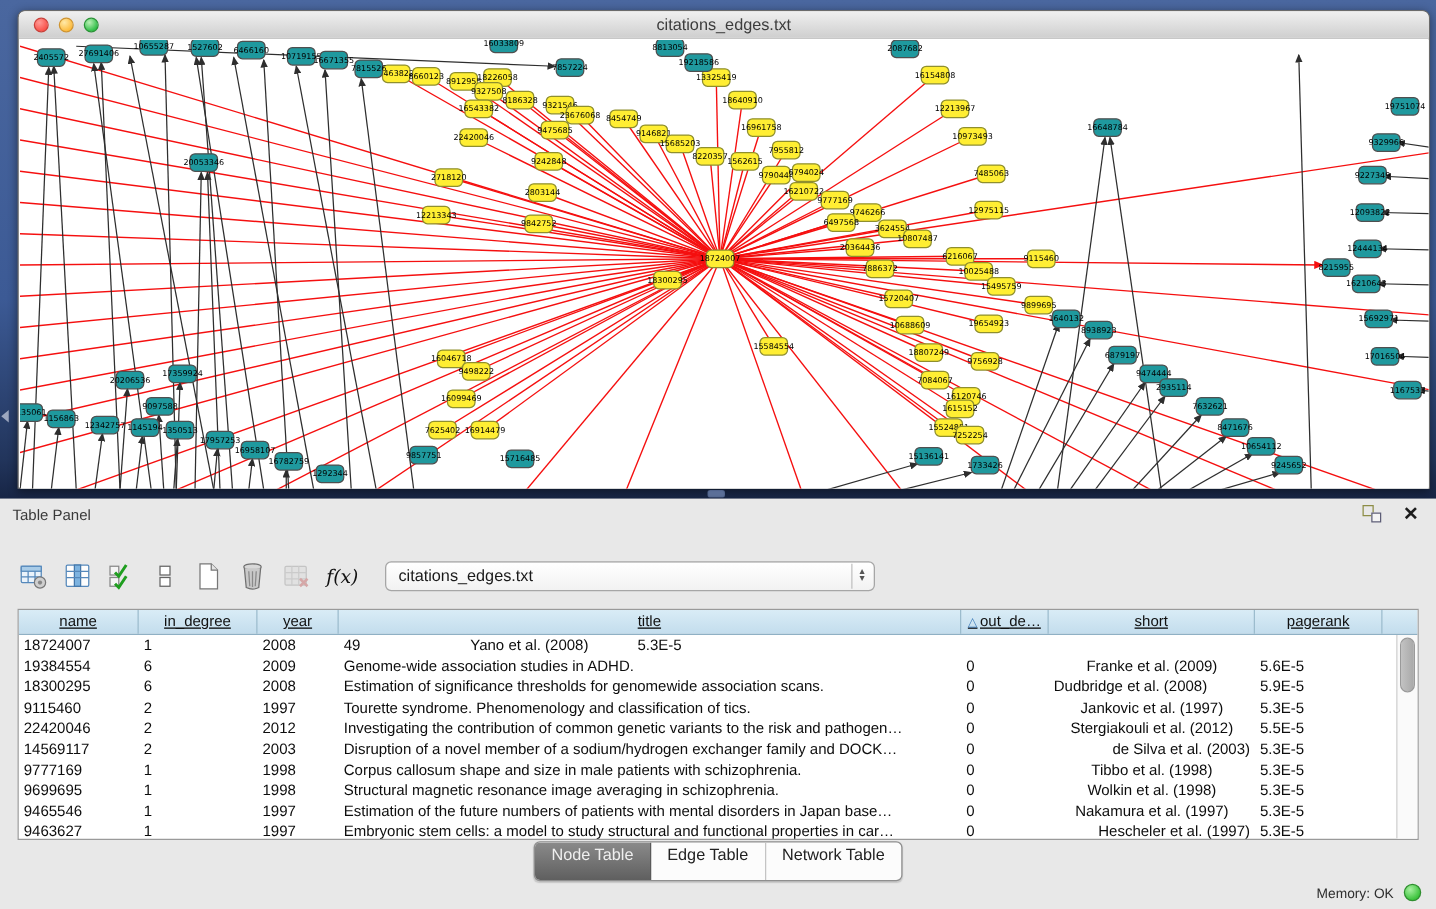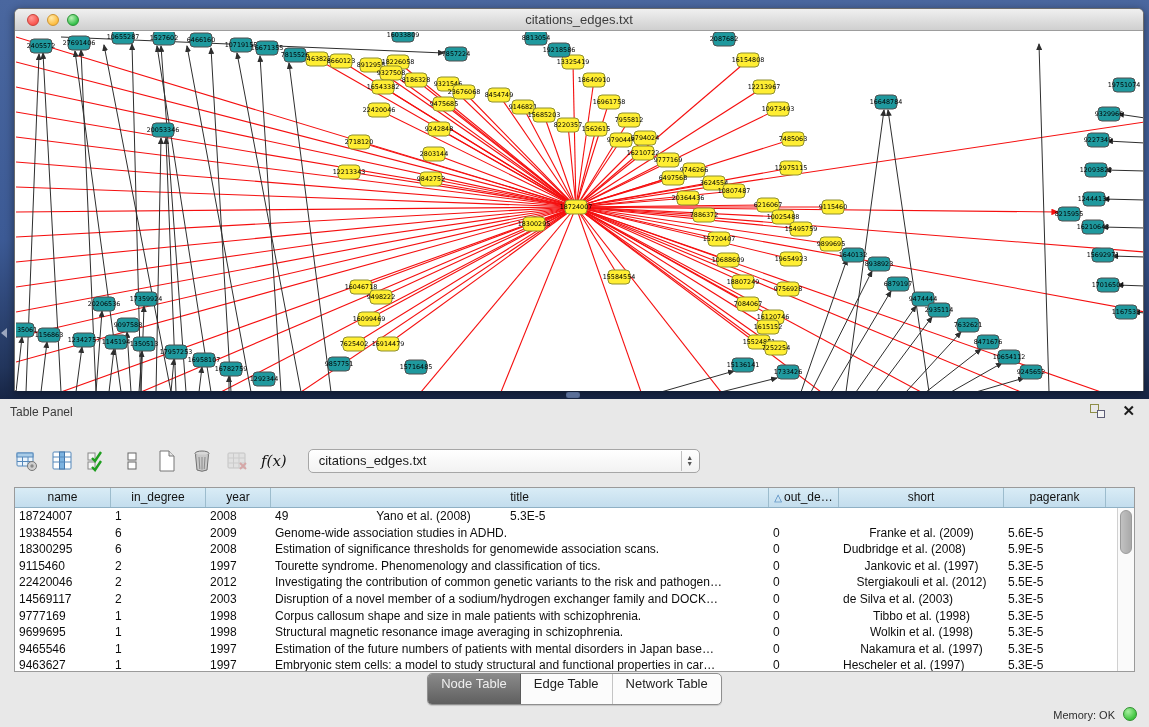--- a/index.html
+++ b/index.html
@@ -38,21 +38,21 @@
   .tb-icon svg { display:block; }
   .tb-icon.disabled { opacity:.45; cursor:default; }
   .fx-label { font-family:"DejaVu Serif", serif; font-style:italic; font-size:15px; color:#111; margin:0 4px 0 2px; cursor:pointer;}
   .combo { position:relative; width:392px; height:24px; margin-left:8px; background:linear-gradient(180deg,#ffffff,#f2f2f2);
     border:1px solid #a6a6a6; border-radius:5px; font-size:13px; color:#1a1a1a; line-height:22px; padding-left:10px; cursor:pointer;}
   .combo .stepper { position:absolute; right:1px; top:1px; bottom:1px; width:17px; border-left:1px solid #c0c0c0;
     display:flex; flex-direction:column; align-items:center; justify-content:center; color:#555; }
   .combo .stepper span { font-size:7px; line-height:6px; }
 
   .tablebox { position:absolute; left:14px; top:88px; width:1121px; height:185px; background:#fff; border:1px solid #9a9a9a; overflow:hidden;}
-  .thead { display:flex; height:20px; background:linear-gradient(180deg,#d9ecf6,#c3dded); border-bottom:1px solid #8fb0c4; }
+  .thead { display:flex; height:20px; background:linear-gradient(180deg,#d9ecf6,#c3dded); border-bottom:1px solid #8fb0c4;text-decoration:underline; }
   .th { font-size:12px; color:#111; text-align:center; line-height:19px; border-right:1px solid #9cbccd; overflow:hidden; white-space:nowrap;}
   .th .sort-arrow { color:#3a79b8; font-size:10px; margin-right:2px; }
   .trow { display:flex; height:16.6px; }
   .td { font-size:12px; color:#0d0d0d; line-height:16.6px; padding:0 4px; overflow:hidden; white-space:nowrap; text-overflow:ellipsis;}
   .vscroll { position:absolute; right:0; top:20px; bottom:0; width:17px; background:#fafafa; border-left:1px solid #d0d0d0;}
   .vthumb { position:absolute; left:2px; top:2px; width:12px; height:44px; border-radius:6px;
     background:linear-gradient(90deg,#c2c2c2,#a9a9a9); border:1px solid #9a9a9a;}
 
   .tabs-row { position:absolute; left:0; top:274px; width:100%; display:flex; justify-content:center; }
   .seg-control { display:inline-flex; border:1px solid #8f8f8f; border-radius:5px; overflow:hidden;
@@ -839,21 +839,21 @@
           <div class="td" style="width: 70px; text-align: left;">0</div>
           <div class="td" style="width: 165px; text-align: center;">Stergiakouli et al. (2012)</div>
           <div class="td" style="width: 102px; text-align: left;">5.5E-5</div>
         </div>
         <div class="trow">
           <div class="td" style="width: 96px; text-align: left;">14569117</div>
           <div class="td" style="width: 95px; text-align: left;">2</div>
           <div class="td" style="width: 65px; text-align: left;">2003</div>
           <div class="td" style="width: 498px; text-align: left;">Disruption of a novel member of a sodium/hydrogen exchanger family and DOCK…</div>
           <div class="td" style="width: 70px; text-align: left;">0</div>
-          <div class="td" style="width: 165px; text-align: left;">de Silva et al. (2003)</div>
+          <div class="td" style="width: 165px; text-align: right;">de Silva et al. (2003)</div>
           <div class="td" style="width: 102px; text-align: left;">5.3E-5</div>
         </div>
         <div class="trow">
           <div class="td" style="width: 96px; text-align: left;">9777169</div>
           <div class="td" style="width: 95px; text-align: left;">1</div>
           <div class="td" style="width: 65px; text-align: left;">1998</div>
           <div class="td" style="width: 498px; text-align: left;">Corpus callosum shape and size in male patients with schizophrenia.</div>
           <div class="td" style="width: 70px; text-align: left;">0</div>
           <div class="td" style="width: 165px; text-align: center;">Tibbo et al. (1998)</div>
           <div class="td" style="width: 102px; text-align: left;">5.3E-5</div>
@@ -875,21 +875,21 @@
           <div class="td" style="width: 70px; text-align: left;">0</div>
           <div class="td" style="width: 165px; text-align: center;">Nakamura et al. (1997)</div>
           <div class="td" style="width: 102px; text-align: left;">5.3E-5</div>
         </div>
         <div class="trow">
           <div class="td" style="width: 96px; text-align: left;">9463627</div>
           <div class="td" style="width: 95px; text-align: left;">1</div>
           <div class="td" style="width: 65px; text-align: left;">1997</div>
           <div class="td" style="width: 498px; text-align: left;">Embryonic stem cells: a model to study structural and functional properties in car…</div>
           <div class="td" style="width: 70px; text-align: left;">0</div>
-          <div class="td" style="width: 165px; text-align: left;">Hescheler et al. (1997)</div>
+          <div class="td" style="width: 165px; text-align: right;">Hescheler et al. (1997)</div>
           <div class="td" style="width: 102px; text-align: left;">5.3E-5</div>
         </div>
       </div>
     <div class="vscroll">
         <div class="vthumb"></div>
       </div>
   </div>
 
   <div class="tabs-row">
     <div class="seg-control" id="seg-control">

